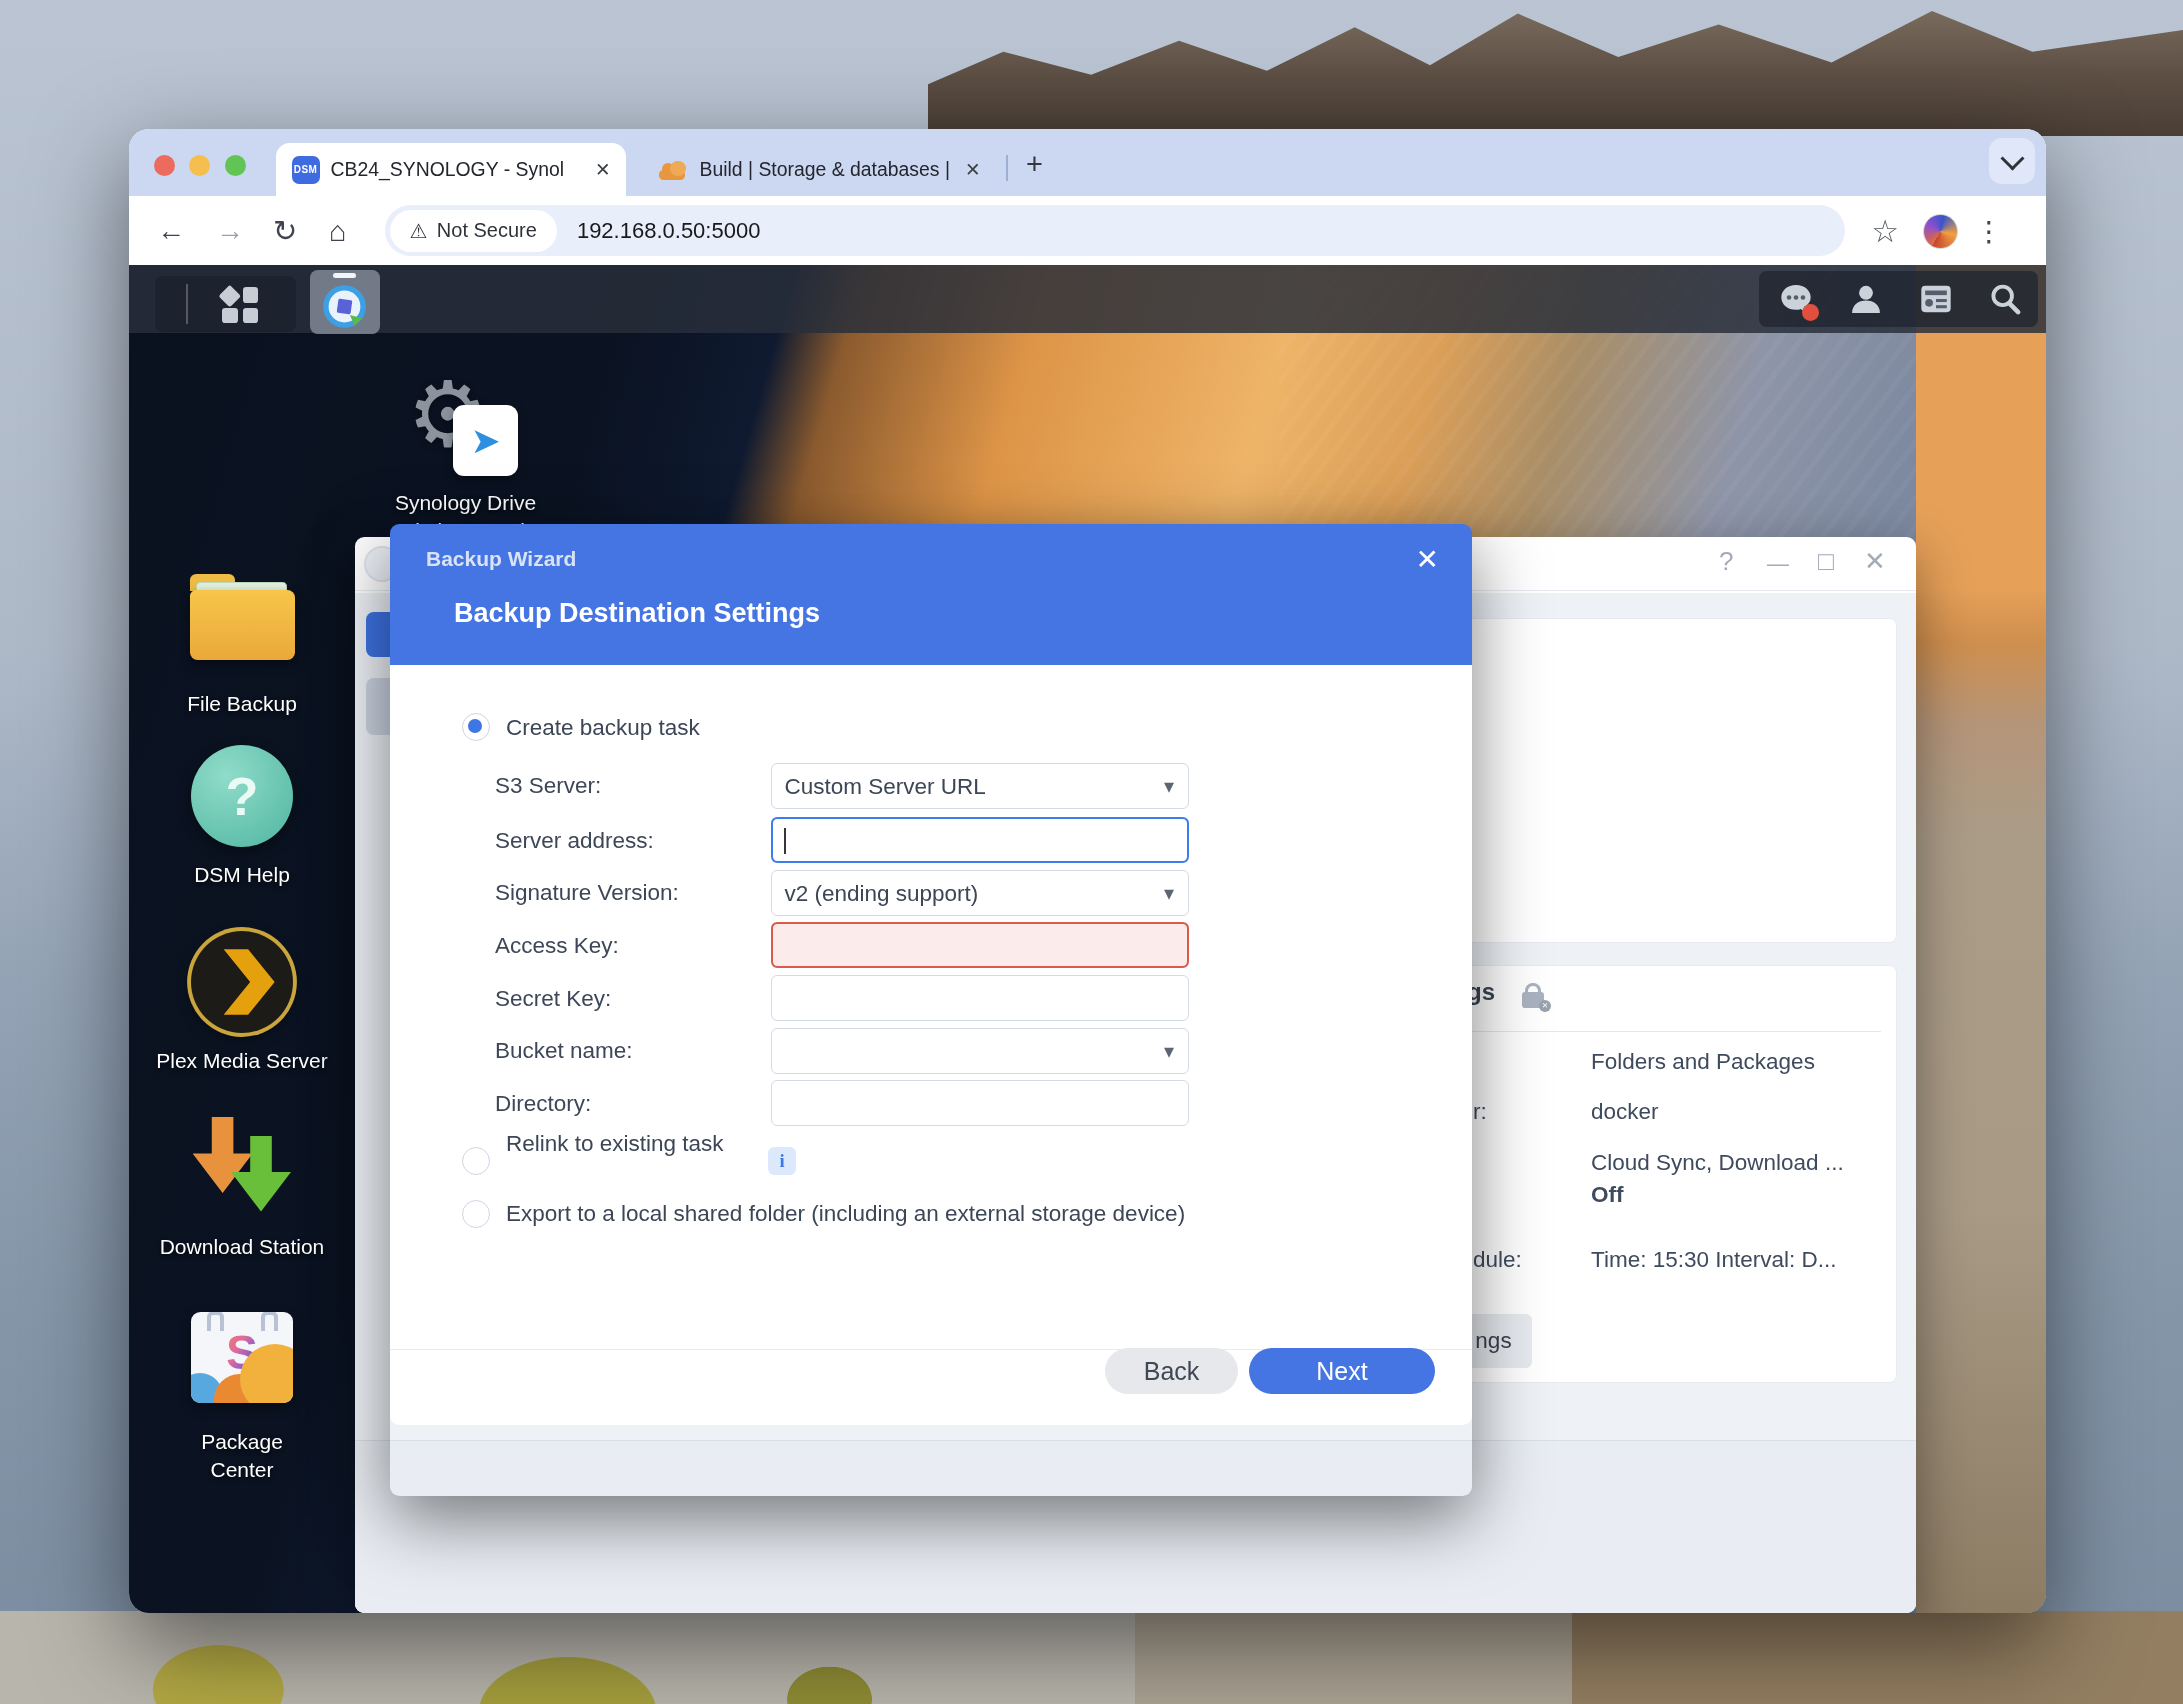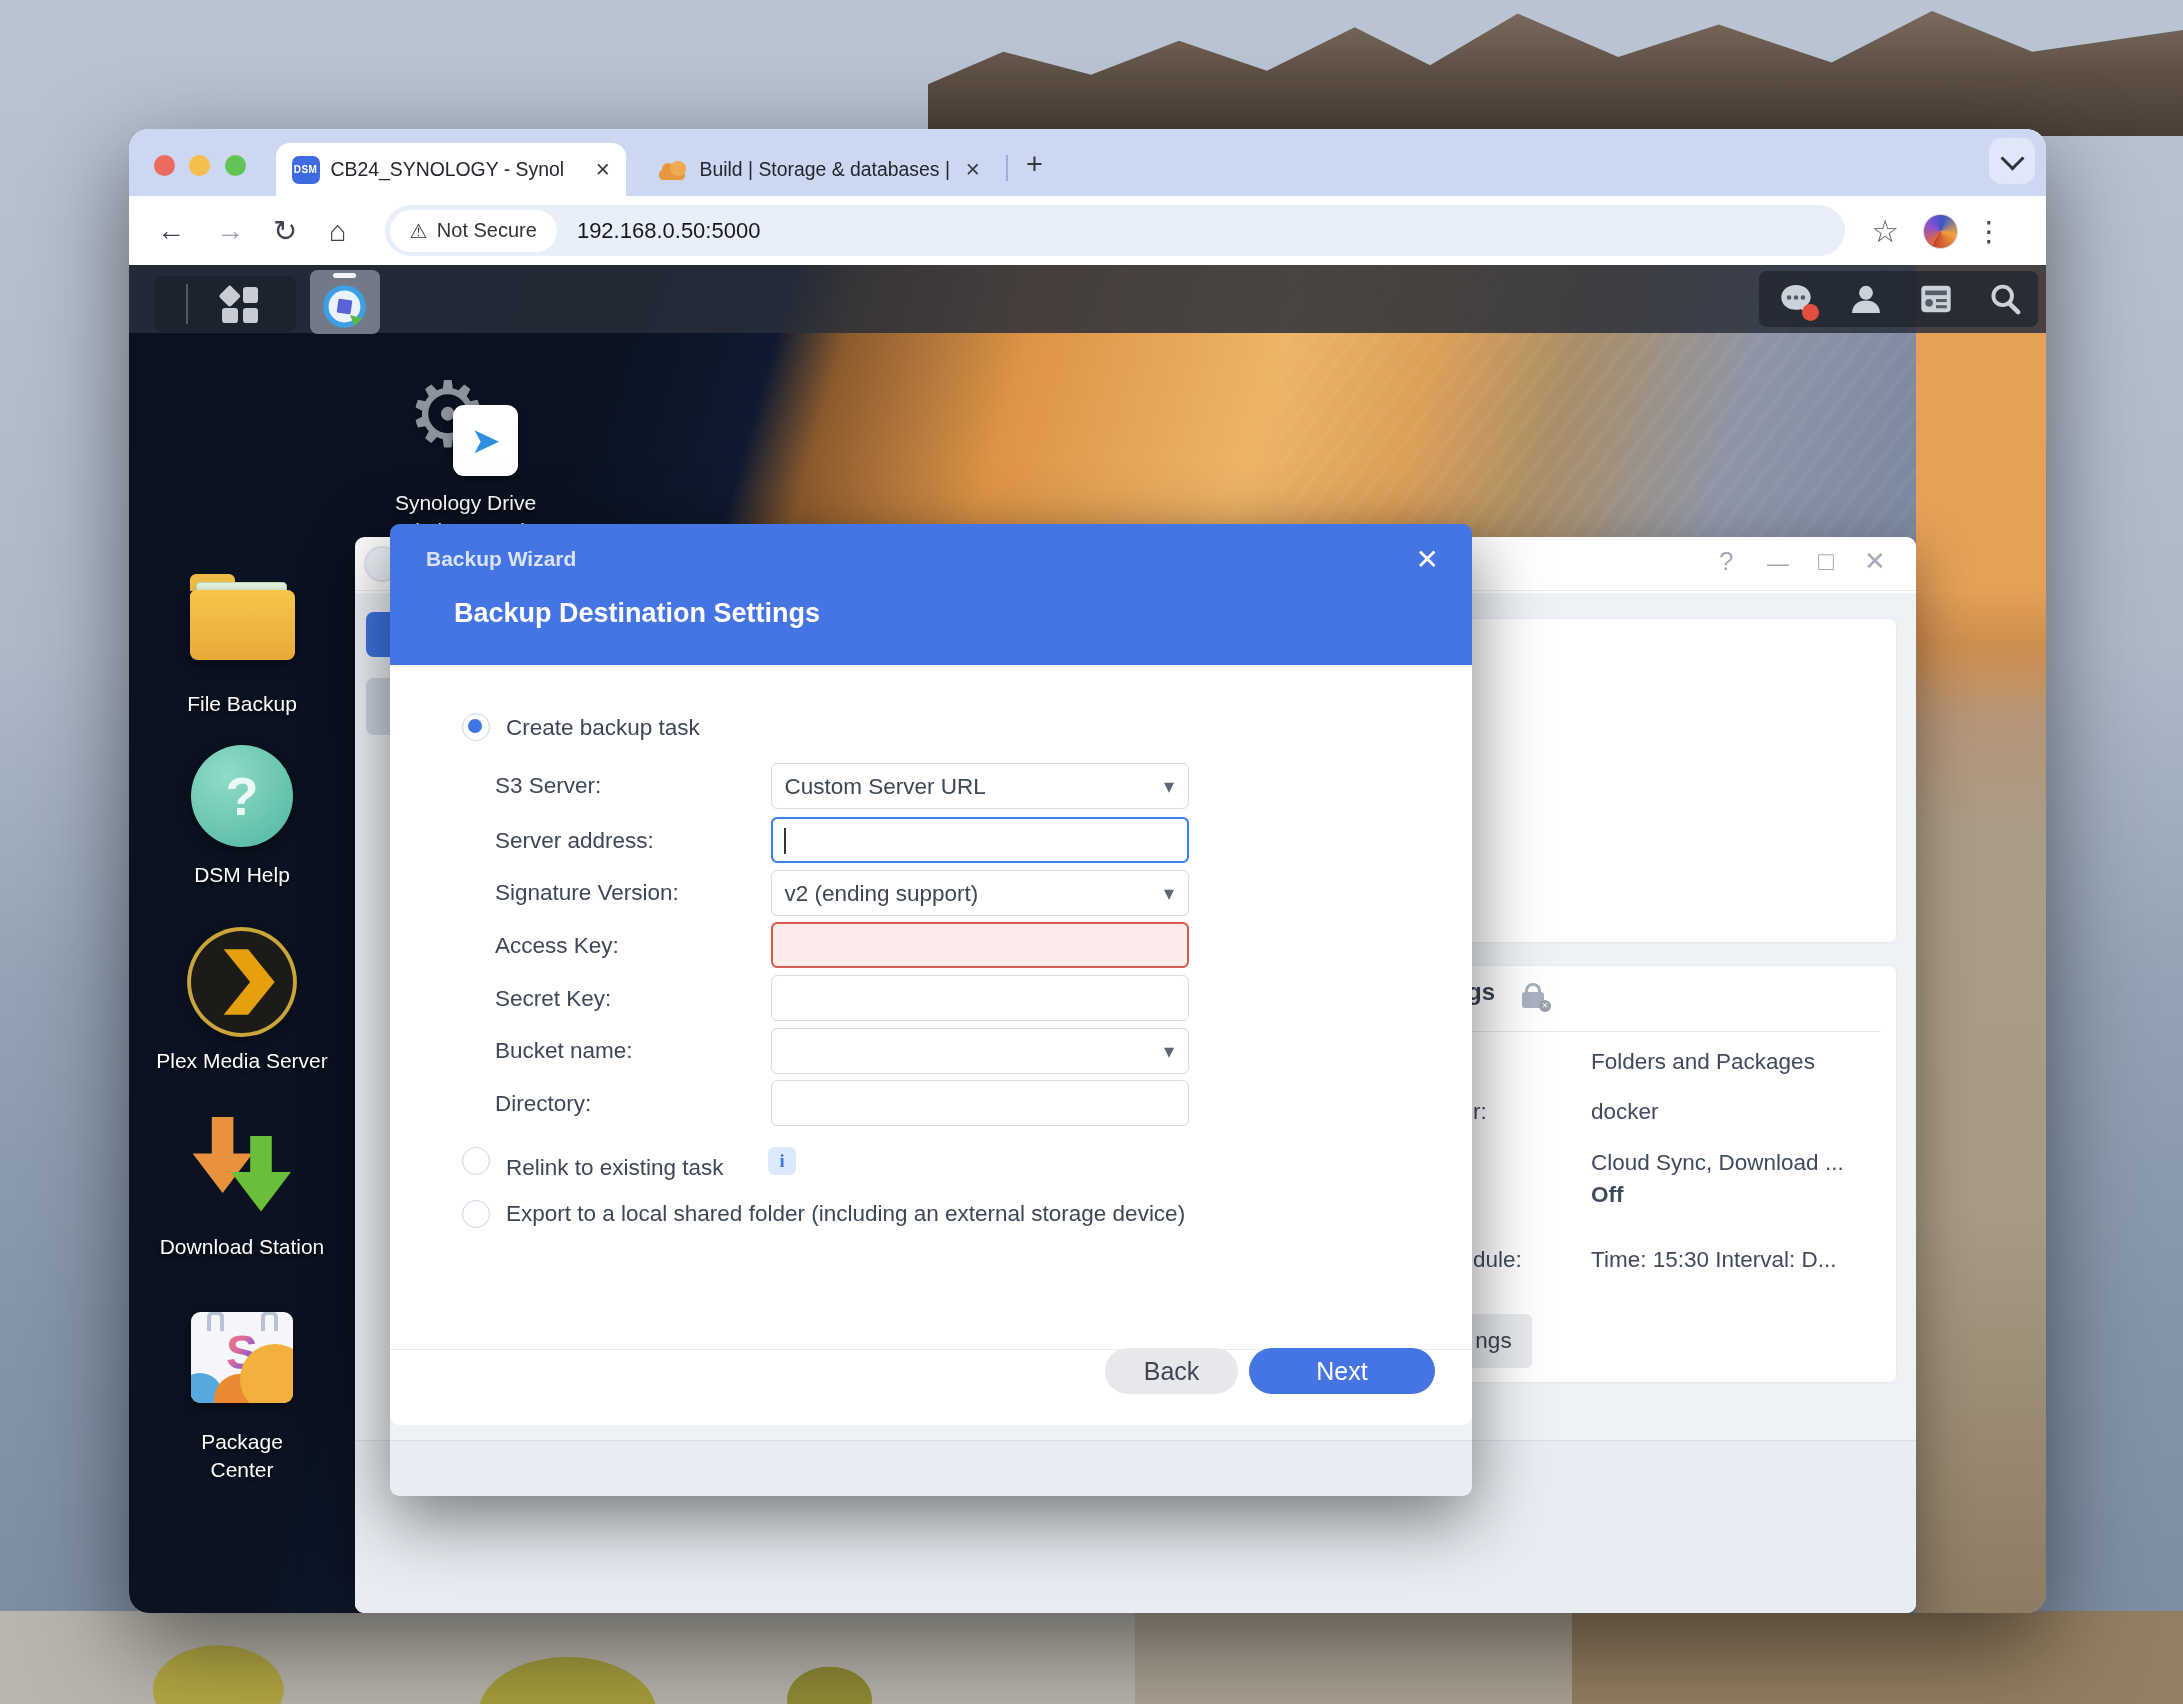--- a/index.html
+++ b/index.html
@@ -427,21 +427,21 @@
 
           <span class="fld-lbl" style="top:373px;">Bucket name:</span>
           <div class="ctrl" style="top:363px;">
             <span class="caret">▾</span>
           </div>
 
           <span class="fld-lbl" style="top:426px;">Directory:</span>
           <div class="ctrl" style="top:415px;"></div>
 
           <span class="radio" style="left:72px; top:482px;"></span>
-          <span class="opt-lbl" style="left:116px; top:490px;">Relink to existing task</span>
+          <span class="opt-lbl" style="left:116px; top:466px;">Relink to existing task</span>
           <span class="info-badge" style="left:378px; top:482px;">i</span>
 
           <span class="radio" style="left:72px; top:535px;"></span>
           <span class="opt-lbl" style="left:116px; top:536px;">Export to a local shared folder (including an external storage device)</span>
 
           <span class="dlg-footdiv"></span>
           <div class="btn btn-back">Back</div>
           <div class="btn btn-next">Next</div>
         </div>
       </div>

